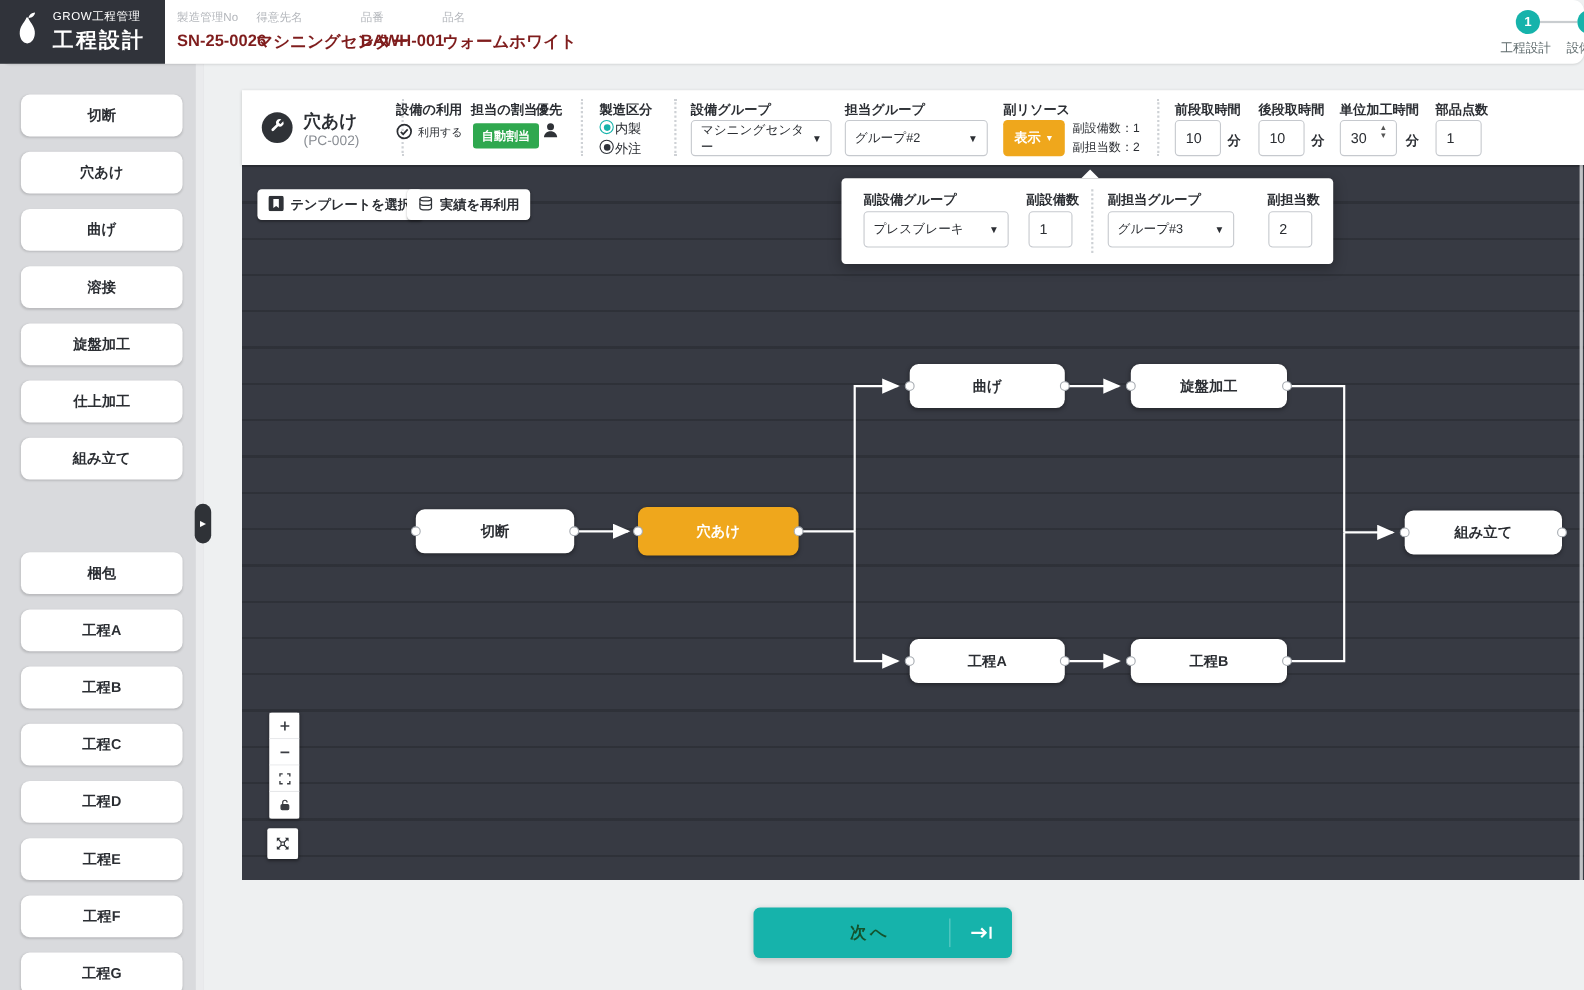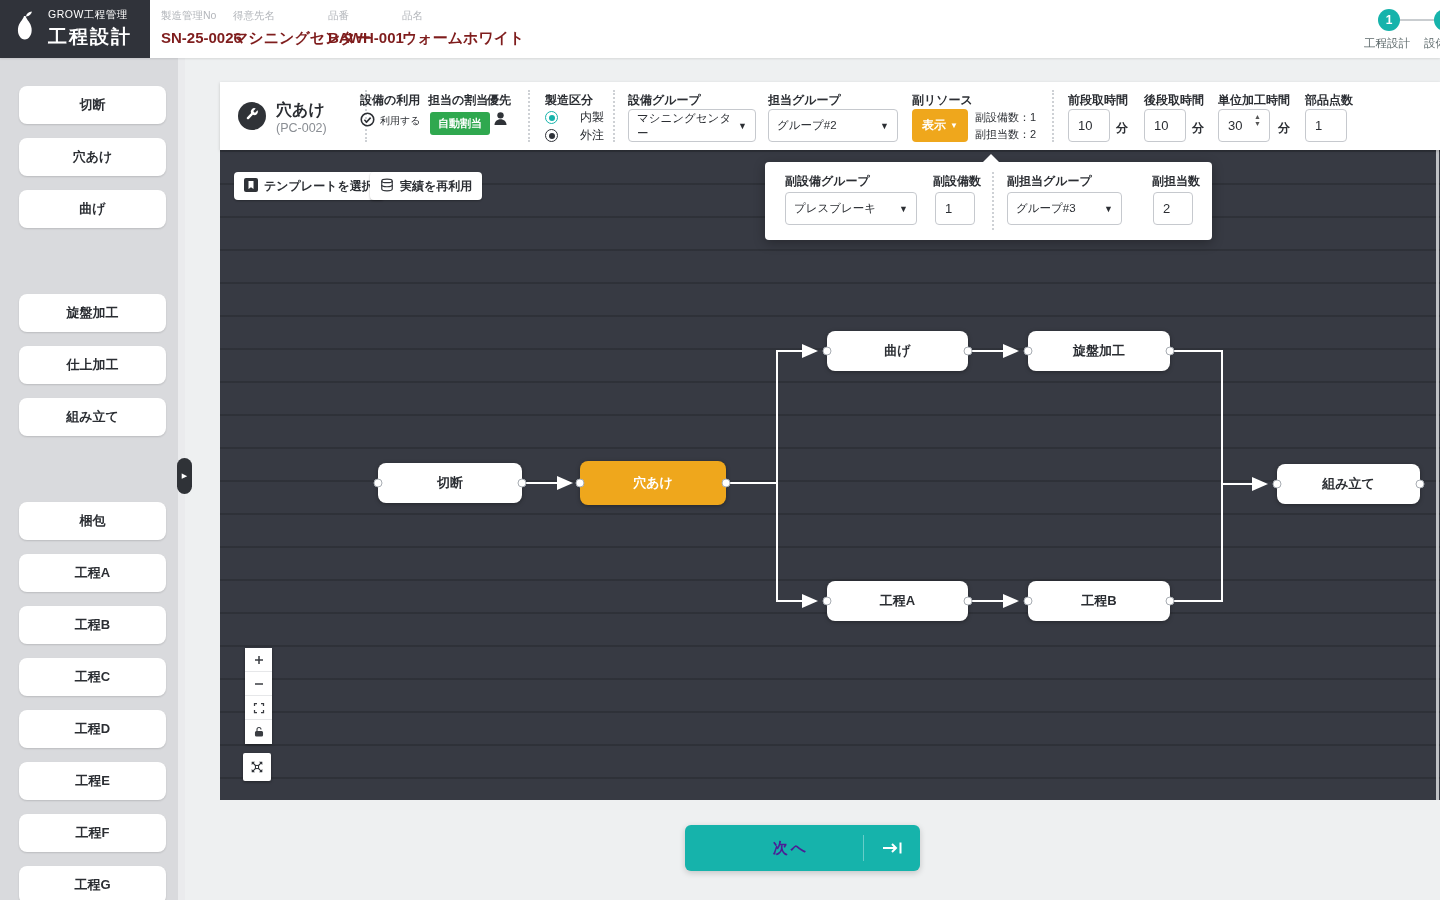--- a/index.html
+++ b/index.html
@@ -5,21 +5,21 @@
   * { margin:0; padding:0; box-sizing:border-box; }
   html,body { width:1440px; height:900px; }
   body {
     position:relative; overflow:hidden;
     font-family:"Liberation Sans","DejaVu Sans",sans-serif;
     background:#eef0f1; color:#2b2e33;
   }
   .abs { position:absolute; }
 
   
-  .header { position:absolute; left:0; top:0; width:1440px; height:58px; background:#fff; z-index:30; box-shadow:0 1px 2px rgba(0,0,0,.10); }
+  .header { position:absolute; left:0; top:0; width:1440px; height:58px; background:#fff; z-index:30; box-shadow:0 1px 2px rgba(0,0,0,.10);border-radius:10px; }
   .logo-box { position:absolute; left:0; top:0; width:150px; height:58px; background:#30333a; display:flex; align-items:center; gap:8px; padding-left:12px; }
   .logo-text .small { font-size:10.5px; color:#fff; letter-spacing:.5px; }
   .logo-text .large { font-size:19px; font-weight:bold; color:#fff; letter-spacing:2px; margin-top:2px; }
   .hfield { position:absolute; top:9px; }
   .hfield .flabel { font-size:10.5px; color:#b3b6bb; }
   .hfield .fvalue { font-size:15px; font-weight:bold; color:#7f1d1d; margin-top:6px; white-space:nowrap; }
   .step-circle { position:absolute; width:22px; height:22px; border-radius:50%; background:#16b3ab; color:#fff; font-size:12px; font-weight:bold; display:flex; align-items:center; justify-content:center; }
   .step-label { position:absolute; top:36px; font-size:11.5px; color:#5f6b6d; white-space:nowrap; }
   .step-line { position:absolute; top:19px; height:2px; background:#c9cdd0; }
 
@@ -31,21 +31,21 @@
 
   
   .toolbar { position:absolute; left:220px; top:82px; width:1220px; height:68px; background:#fff; box-shadow:0 1px 3px rgba(0,0,0,.18); z-index:20; }
   .tb-div { position:absolute; top:8px; height:52px; border-left:2px dotted #ced1d5; }
   .tb-label { position:absolute; top:10px; font-size:12px; font-weight:bold; color:#2b2e33; white-space:nowrap; }
   .node-icon { position:absolute; left:18px; top:20px; width:28px; height:28px; border-radius:50%; background:#2f3237; display:flex; align-items:center; justify-content:center; }
   .node-title { position:absolute; left:56px; top:18px; font-size:16px; font-weight:bold; }
   .node-code { position:absolute; left:56px; top:39px; font-size:12.5px; color:#8a8e94; }
   .tb-row { position:absolute; display:flex; align-items:center; gap:5px; font-size:10px; color:#2b2e33; }
   .badge-green { position:absolute; background:#2fa84f; color:#fff; font-size:11px; font-weight:bold; padding:4px 8px; border-radius:3px; }
-  .radio-row { position:absolute; display:flex; align-items:center; gap:22px; font-size:12px; cursor:pointer; }
+  .radio-row { position:absolute; display:flex; align-items:flex-start; gap:1px; font-size:12px; cursor:pointer; }
   .radio { width:13px; height:13px; border-radius:50%; border:1.5px solid; position:relative; display:inline-block; }
   .radio::after { content:''; position:absolute; inset:2.5px; border-radius:50%; background:currentColor; }
   .radio-teal { border-color:#16b3ab; color:#16b3ab; }
   .radio-dark { border-color:#2f3239; color:#2f3239; }
   .dropdown { position:absolute; height:33px; background:#fff; border:1px solid #c6c9ce; border-radius:4px; display:flex; align-items:center; padding:0 8px; font-size:11.5px; color:#2b2e33; cursor:pointer; }
   .dropdown .arrow { margin-left:auto; font-size:9px; color:#2b2e33; }
   .num-input { position:absolute; height:33px; border:1px solid #c6c9ce; border-radius:4px; font-size:13px; color:#2b2e33; padding-left:9px; background:#fff; font-family:inherit; }
   .unit { position:absolute; font-size:12px; font-weight:bold; }
   .show-btn { position:absolute; width:56px; height:33px; background:#efa71c; border:none; border-radius:4px; color:#fff; font-size:12px; font-weight:bold; display:flex; align-items:center; justify-content:center; gap:4px; cursor:pointer; font-family:inherit; }
   .show-btn .arrow { font-size:8px; }
@@ -68,21 +68,21 @@
   .fnode { position:absolute; background:#fff; border-radius:8px; display:flex; align-items:center; justify-content:center; font-size:13px; font-weight:bold; color:#2b2e33; box-shadow:0 1px 4px rgba(0,0,0,.35); z-index:1; cursor:pointer; }
   .fnode.selected { background:#efa71c; color:#fff; }
   .zoom-panel { position:absolute; left:25px; top:498px; width:27px; background:#fff; border-radius:2px; box-shadow:0 1px 3px rgba(0,0,0,.4); z-index:3; }
   .zoom-btn { width:27px; height:24px; display:flex; align-items:center; justify-content:center; cursor:pointer; border-bottom:1px solid #e6e7e9; background:#fff; border-left:none; border-right:none; border-top:none; }
   .zoom-btn:last-child { border-bottom:none; }
   .expand-btn { position:absolute; left:23px; top:603px; width:28px; height:28px; background:#fff; border:none; border-radius:2px; display:flex; align-items:center; justify-content:center; cursor:pointer; box-shadow:0 1px 3px rgba(0,0,0,.4); z-index:3; }
   .canvas-scrollbar { position:absolute; left:1216px; top:0; width:3px; height:650px; background:#d8dadc; opacity:.85; z-index:4; }
 
   
   .next-btn { position:absolute; left:685px; top:825px; width:235px; height:46px; background:#16b3ab; border:none; border-radius:6px; color:#fff; z-index:6; cursor:pointer; box-shadow:0 2px 6px rgba(0,0,0,.18); font-family:inherit; }
-  .next-label { position:absolute; left:0; right:56px; top:0; bottom:0; display:flex; align-items:center; justify-content:center; font-size:15px; font-weight:bold; letter-spacing:3px; color:#4c1d95;margin-left:33px; }
+  .next-label { position:absolute; left:0; right:56px; top:0; bottom:0; display:flex; align-items:center; justify-content:center; font-size:15px; font-weight:bold; letter-spacing:3px; color:#14532d;margin-left:33px; }
   .next-sep { position:absolute; right:56px; top:10px; bottom:10px; width:1px; background:rgba(255,255,255,.35); }
   .next-arrow { position:absolute; right:16px; top:16px; }
 </style>
 </head>
 <body>
 
 <div class="header">
   <div class="logo-box">
     <span>
       <svg width="28" height="34" viewBox="0 0 28 34">
@@ -120,20 +120,21 @@
   <div class="step-label" style="left:1364px">工程設計</div>
   <div class="step-circle" style="left:1434px;top:9px"></div>
   <div class="step-label" style="left:1424px">設備</div>
 </div>
 
 <div class="sidebar">
   <div class="side-track"></div>
   <div class="side-btn" style="top:28px">切断</div>
   <div class="side-btn" style="top:80px">穴あけ</div>
   <div class="side-btn" style="top:132px">曲げ</div>
+  <div class="side-btn" style="top:184px">溶接</div>
   <div class="side-btn" style="top:236px">旋盤加工</div>
   <div class="side-btn" style="top:288px">仕上加工</div>
   <div class="side-btn" style="top:340px">組み立て</div>
   <div class="side-btn" style="top:444px">梱包</div>
   <div class="side-btn" style="top:496px">工程A</div>
   <div class="side-btn" style="top:548px">工程B</div>
   <div class="side-btn" style="top:600px">工程C</div>
   <div class="side-btn" style="top:704px">工程E</div>
   <div class="side-btn" style="top:652px">工程D</div>
   <div class="side-btn" style="top:756px">工程F</div>

